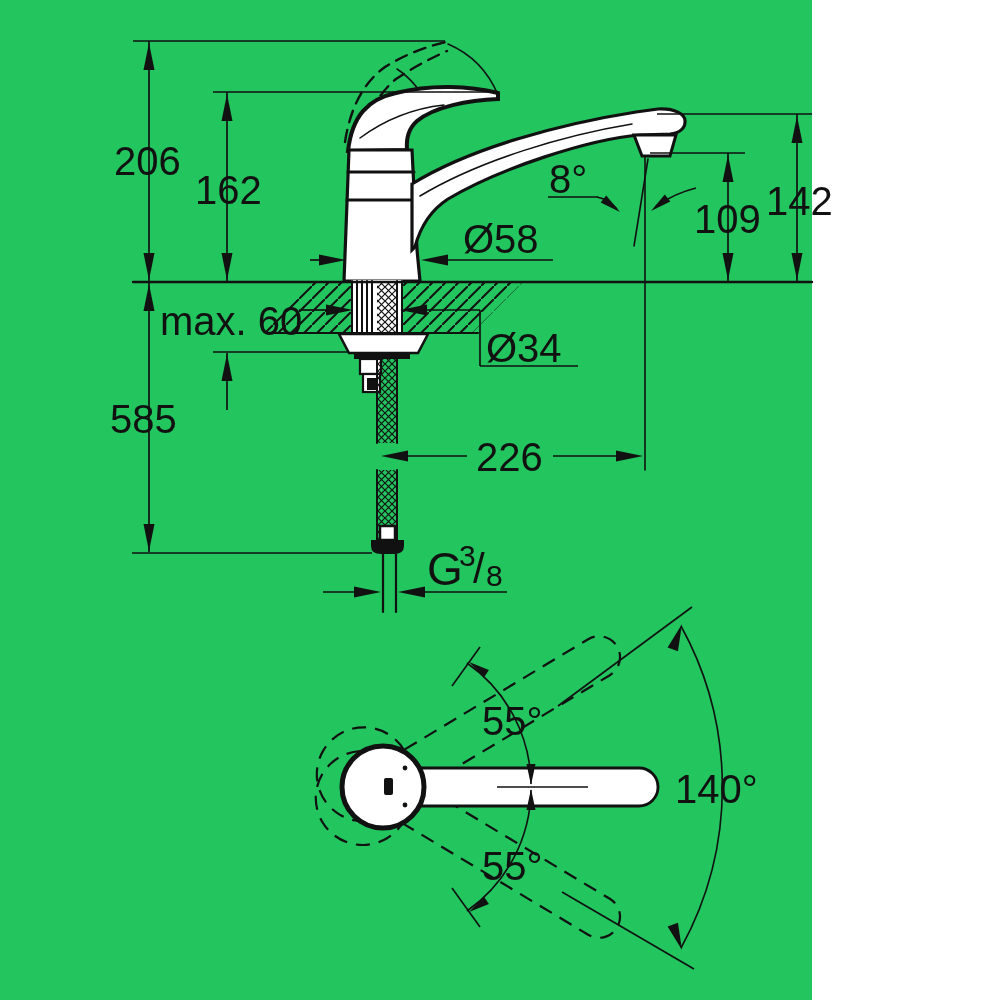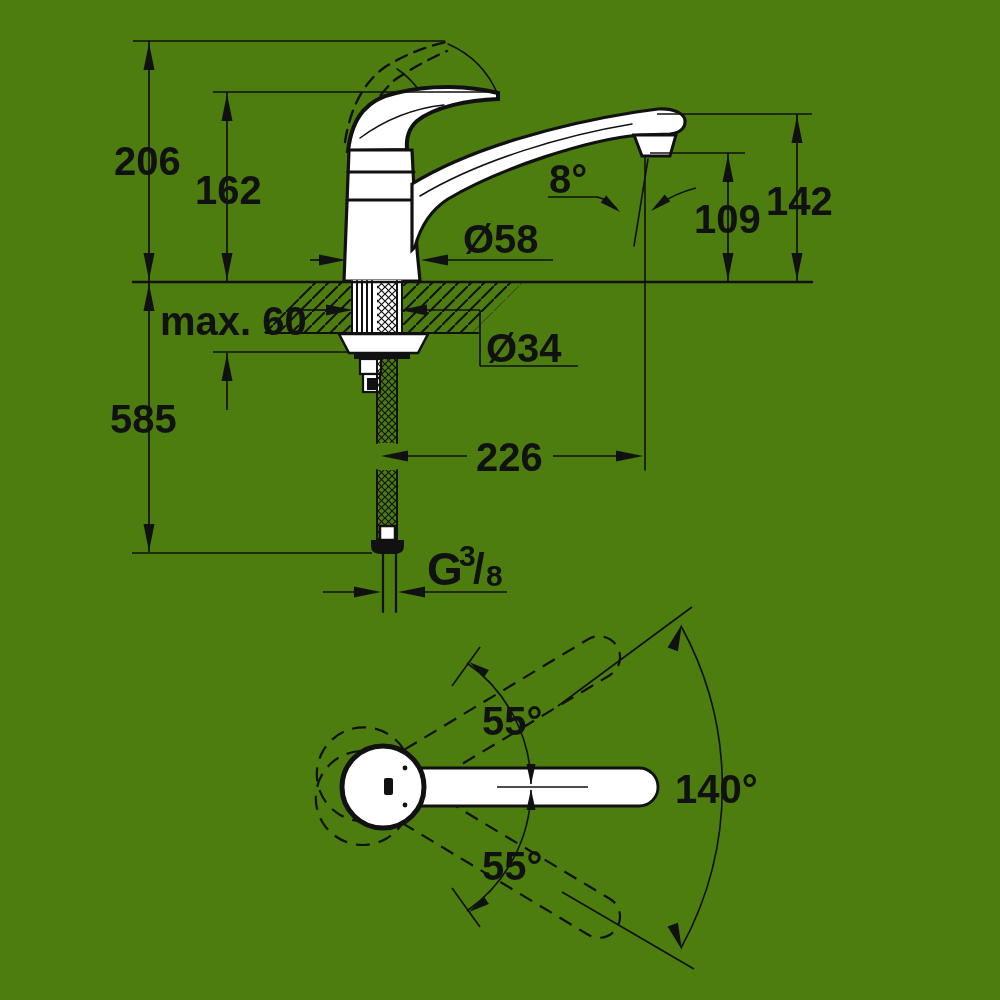--- a/index.html
+++ b/index.html
@@ -1,17 +1,17 @@
 <!DOCTYPE html>
 <html><head>
 <meta charset="utf-8">
 <style>
   html,body{margin:0;padding:0;background:#fff;}
-  .canvas{position:relative;width:1000px;height:1000px;background:#4d7c0f;
-          font-family:"Liberation Sans", sans-serif;font-weight:bold;}
+  .canvas{position:relative;width:812px;height:1000px;background:#22c55e;
+          font-family:"Liberation Sans", sans-serif;}
   svg{display:block;}
   text{fill:#111;font-family:"Liberation Sans", sans-serif;}
 </style>
 </head>
 <body>
 
 <div class="canvas">
 <svg width="1000" height="1000" viewBox="0 0 1000 1000">
   <defs>
     <path id="arr" d="M0,0 L-27,-5.5 L-27,5.5 Z"></path>

